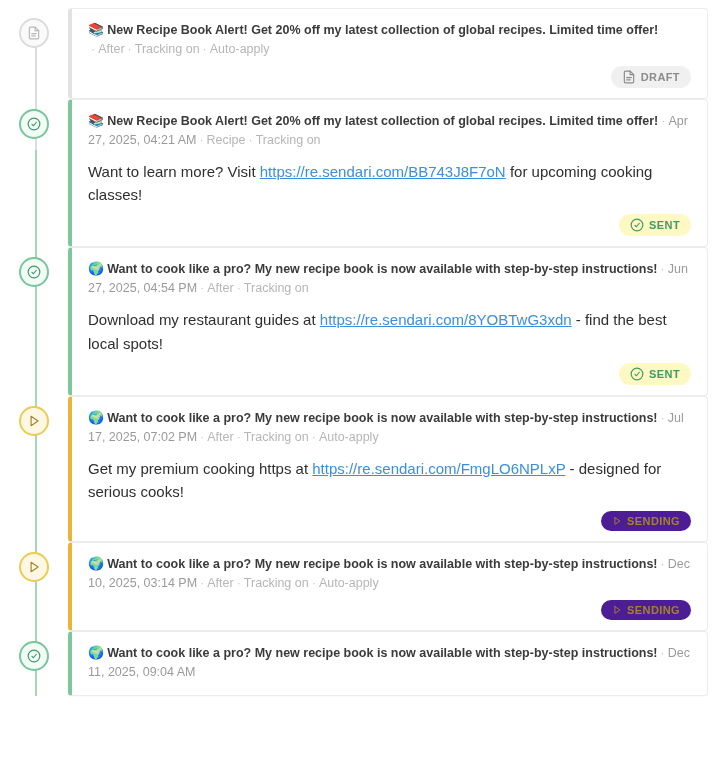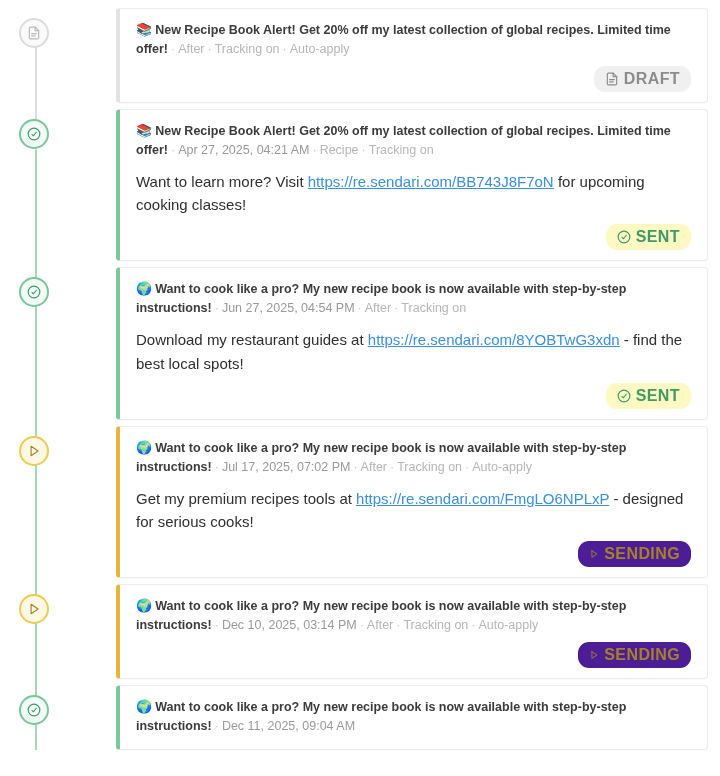--- a/index.html
+++ b/index.html
@@ -39,22 +39,21 @@
     width: 2px;
     background: #dcdcdc;
     z-index: 1;
   }
 
   .entry {
     position: relative;
     display: flex;
     align-items: flex-start;
     z-index: 2;
-    margin-bottom: 6px;
-    gap: 48px;
+    margin-bottom: 0;
   }
 
   .marker-col {
     width: 68px;
     flex: 0 0 68px;
     display: flex;
     justify-content: center;
     padding-top: 10px;
   }
 
@@ -132,21 +131,21 @@
   .card-foot {
     margin-top: 8px;
     display: flex;
     justify-content: flex-end;
   }
 
   .badge {
     display: inline-flex;
     align-items: center;
     gap: 5px;
-    font-size: 16px;
+    font-size: 11px;
     font-weight: bold;
     letter-spacing: 0.4px;
     padding: 4px 11px;
     border-radius: 11px;
   }
   .badge.draft   { background: #f0f0f0; color: #8c8c8c; }
   .badge.sent    { background: #fef9c3; color: #3f9a68; }
   .badge.sending { background: #4c1d95; color: #a5822a; }
   .badge svg { display:block; }
 
@@ -248,21 +247,21 @@
           <div class="marker sending">
             <span style="color: rgb(165, 130, 42);">
               <svg width="14" height="14" viewBox="0 0 24 24" fill="none" stroke="currentColor" stroke-width="2" stroke-linecap="round" stroke-linejoin="round">
                 <polygon points="7 4 19 12 7 20 7 4"></polygon>
               </svg>
             </span>
           </div>
         </div>
         <div class="card sending">
           <div class="card-head"><span class="head-emoji">🌍</span><span>Want to cook like a pro? My new recipe book is now available with step-by-step instructions!</span><span class="sep">·</span><span class="meta-date">Jul 17, 2025, 07:02 PM</span><span class="sep">·</span><span class="meta">After</span><span class="sep">·</span><span class="meta">Tracking on</span><span class="sep">·</span><span class="meta">Auto-apply</span></div>
-          <div class="card-body"><span>Get my premium recipes tools at </span><a href="#">https://re.sendari.com/FmgLO6NPLxP</a><span> - designed for serious cooks!</span></div>
+          <div class="card-body"><span>Get my premium cooking https at </span><a href="#">https://re.sendari.com/FmgLO6NPLxP</a><span> - designed for serious cooks!</span></div>
           <div class="card-foot">
             <span class="badge sending">
               <span>
                 <svg width="10" height="10" viewBox="0 0 24 24" fill="none" stroke="currentColor" stroke-width="2.2" stroke-linecap="round" stroke-linejoin="round">
                   <polygon points="7 4 19 12 7 20 7 4"></polygon>
                 </svg>
               </span>
               <span>SENDING</span>
             </span>
           </div>

